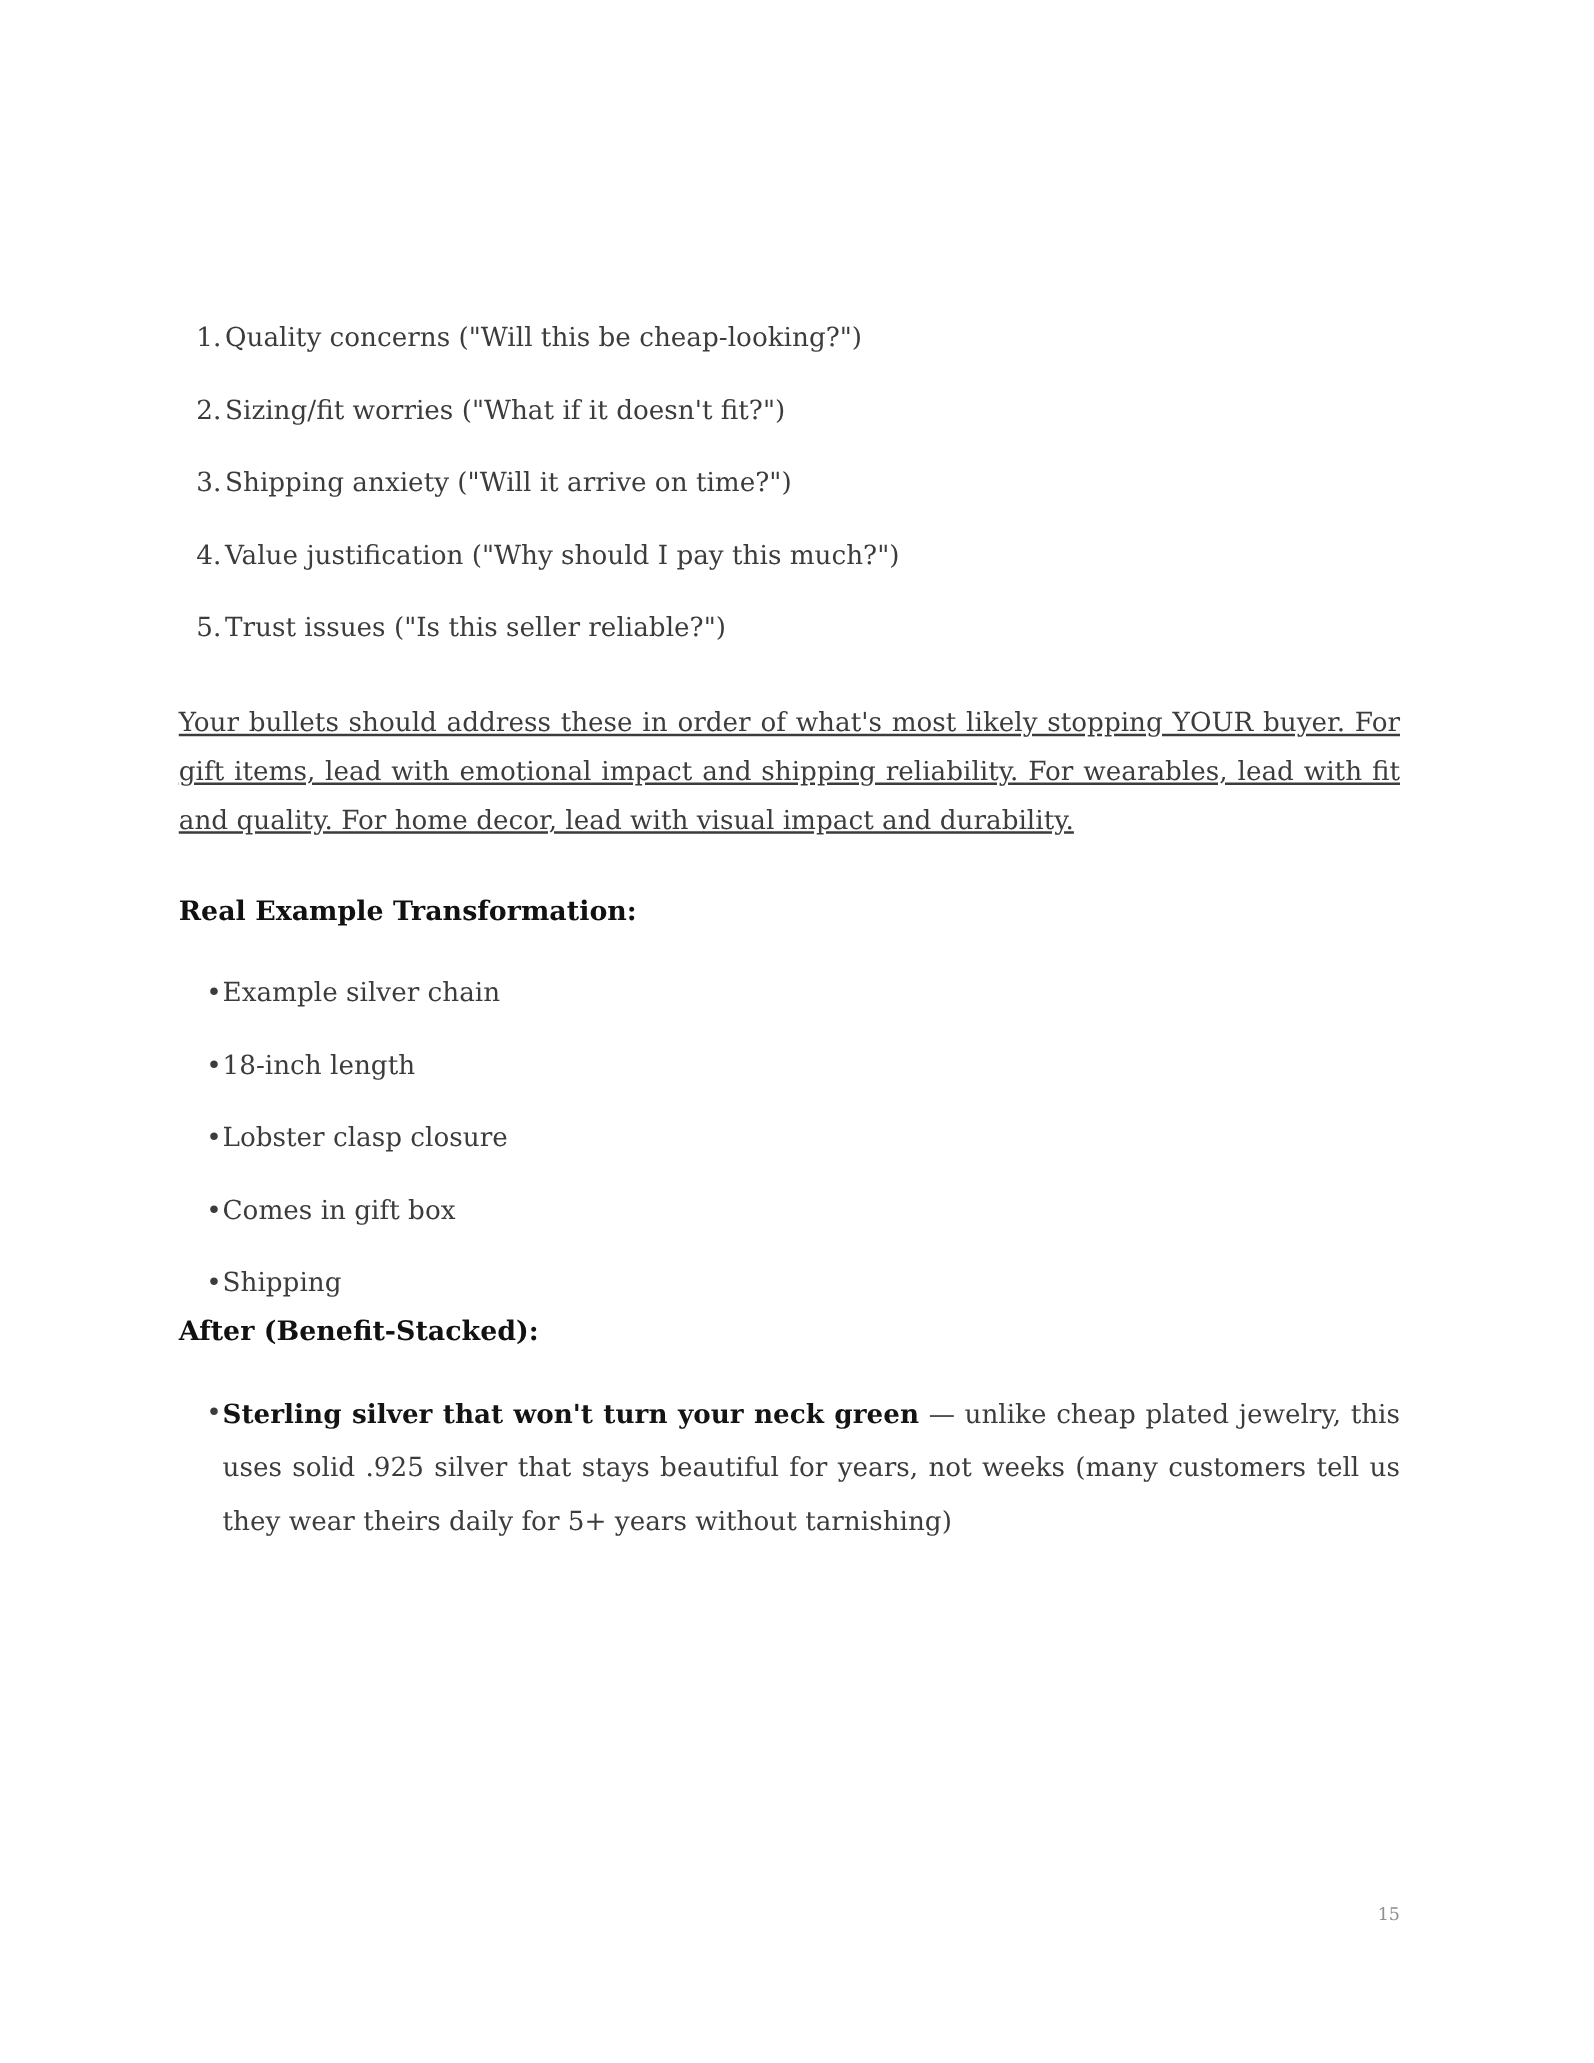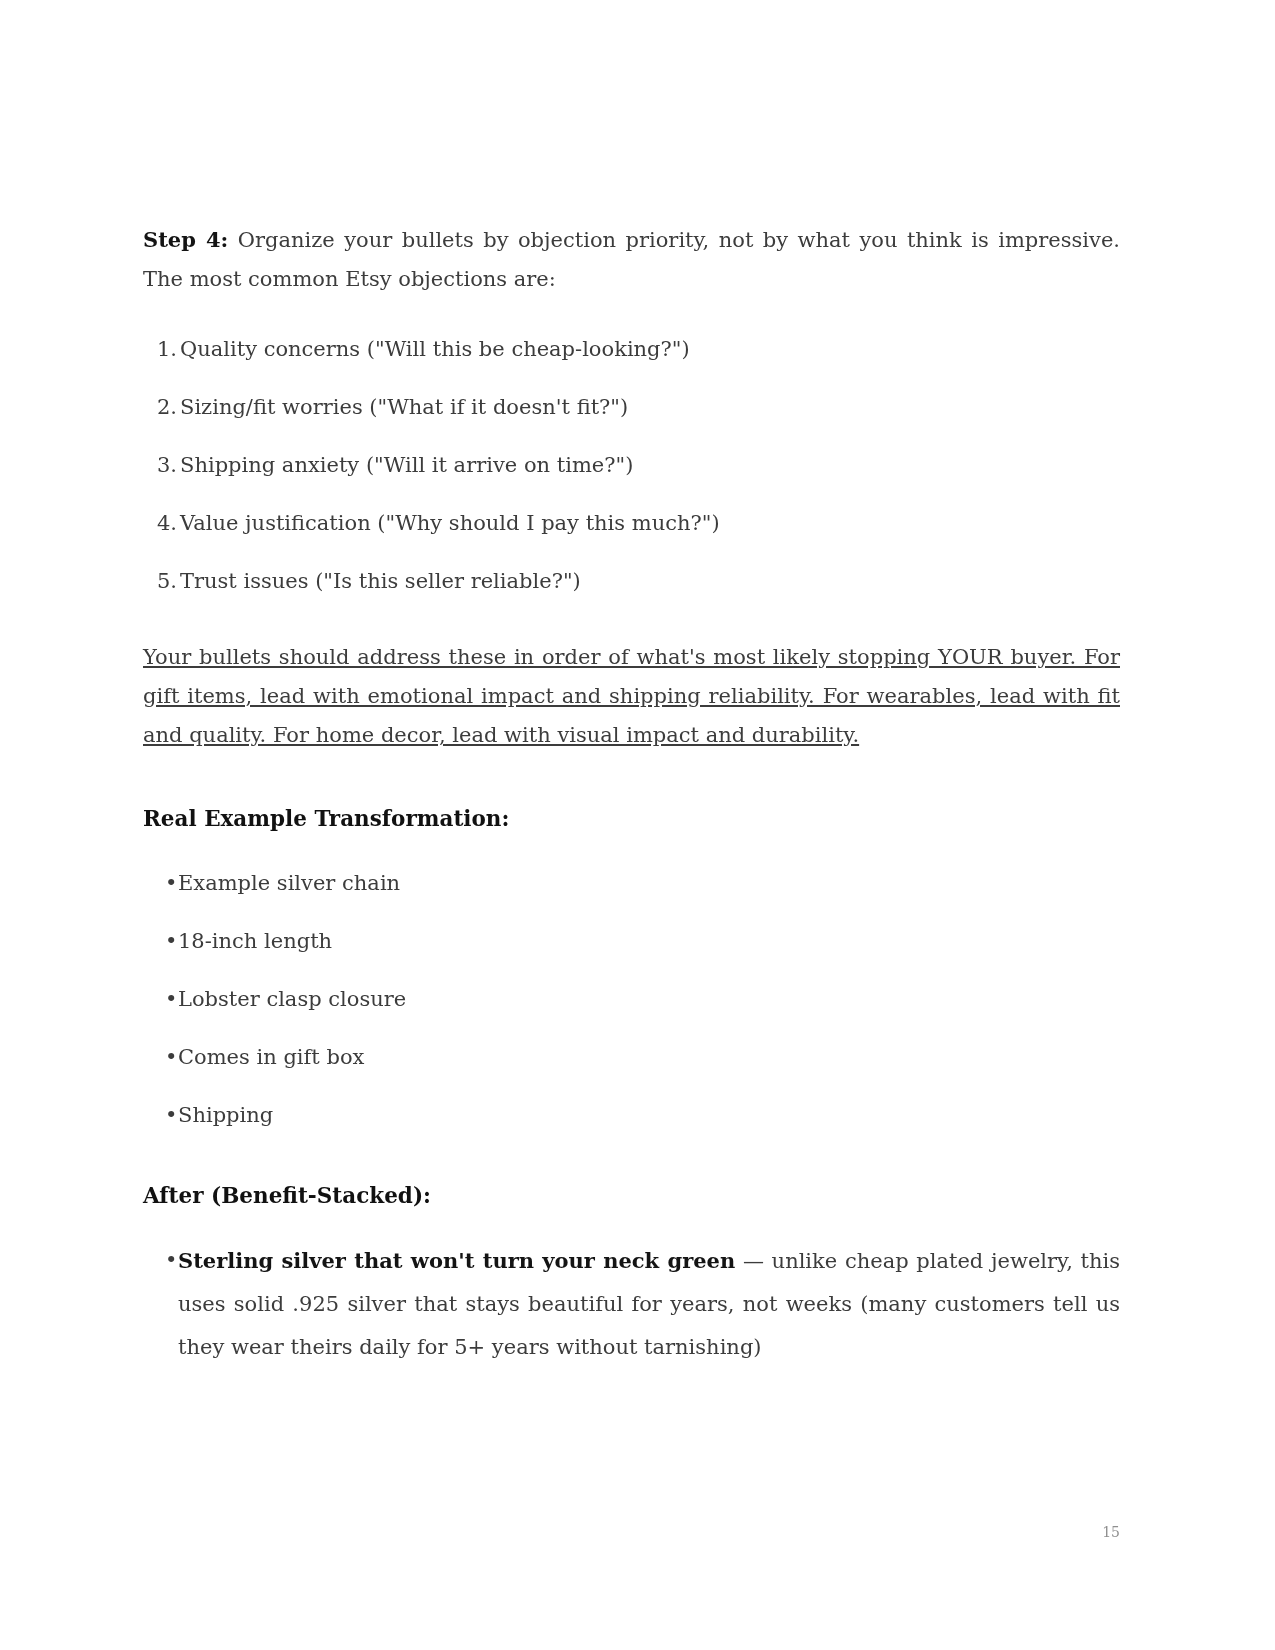--- a/index.html
+++ b/index.html
@@ -37,23 +37,23 @@
     text-align: right; display: inline-block;
   }
   .body-par { margin-top: 37px; text-decoration: underline; }
   h3.doc-heading {
     font-size: 21.5px;
     line-height: 39px;
     font-weight: bold;
     color: #111111;
     text-align: left;
   }
-  .h-example { margin-top: 44px; }
+  .h-example { margin-top: 34px; }
   .h-before { margin-top: 25px; }
-  .h-after  { margin-top: 41px; }
+  .h-after  { }
   .blist { margin-top: 26px; }
   .bullet-item {
     position: relative;
     padding-left: 35px;
     margin-bottom: 19px;
     line-height: 39px;
   }
   .bullet-item:last-child { margin-bottom: 0; }
   .bullet-item .dot {
     position: absolute; left: 22px; top: 0;
@@ -75,23 +75,20 @@
     color: #8f8f8f;
     text-align: right;
   }
 </style>
 </head>
 <body>
 
 <div class="page">
   <div class="content">
 
-    <p class="para intro">
-      <strong>Step 4:</strong><span> Organize your bullets by objection priority, not by what you think is impressive. The most common Etsy objections are:</span>
-    </p>
 
     <div class="olist">
       <div class="num-item">
         <span class="num">1.</span>
         <span>Quality concerns ("Will this be cheap-looking?")</span>
       </div>
       <div class="num-item">
         <span class="num">2.</span>
         <span>Sizing/fit worries ("What if it doesn't fit?")</span>
       </div>

